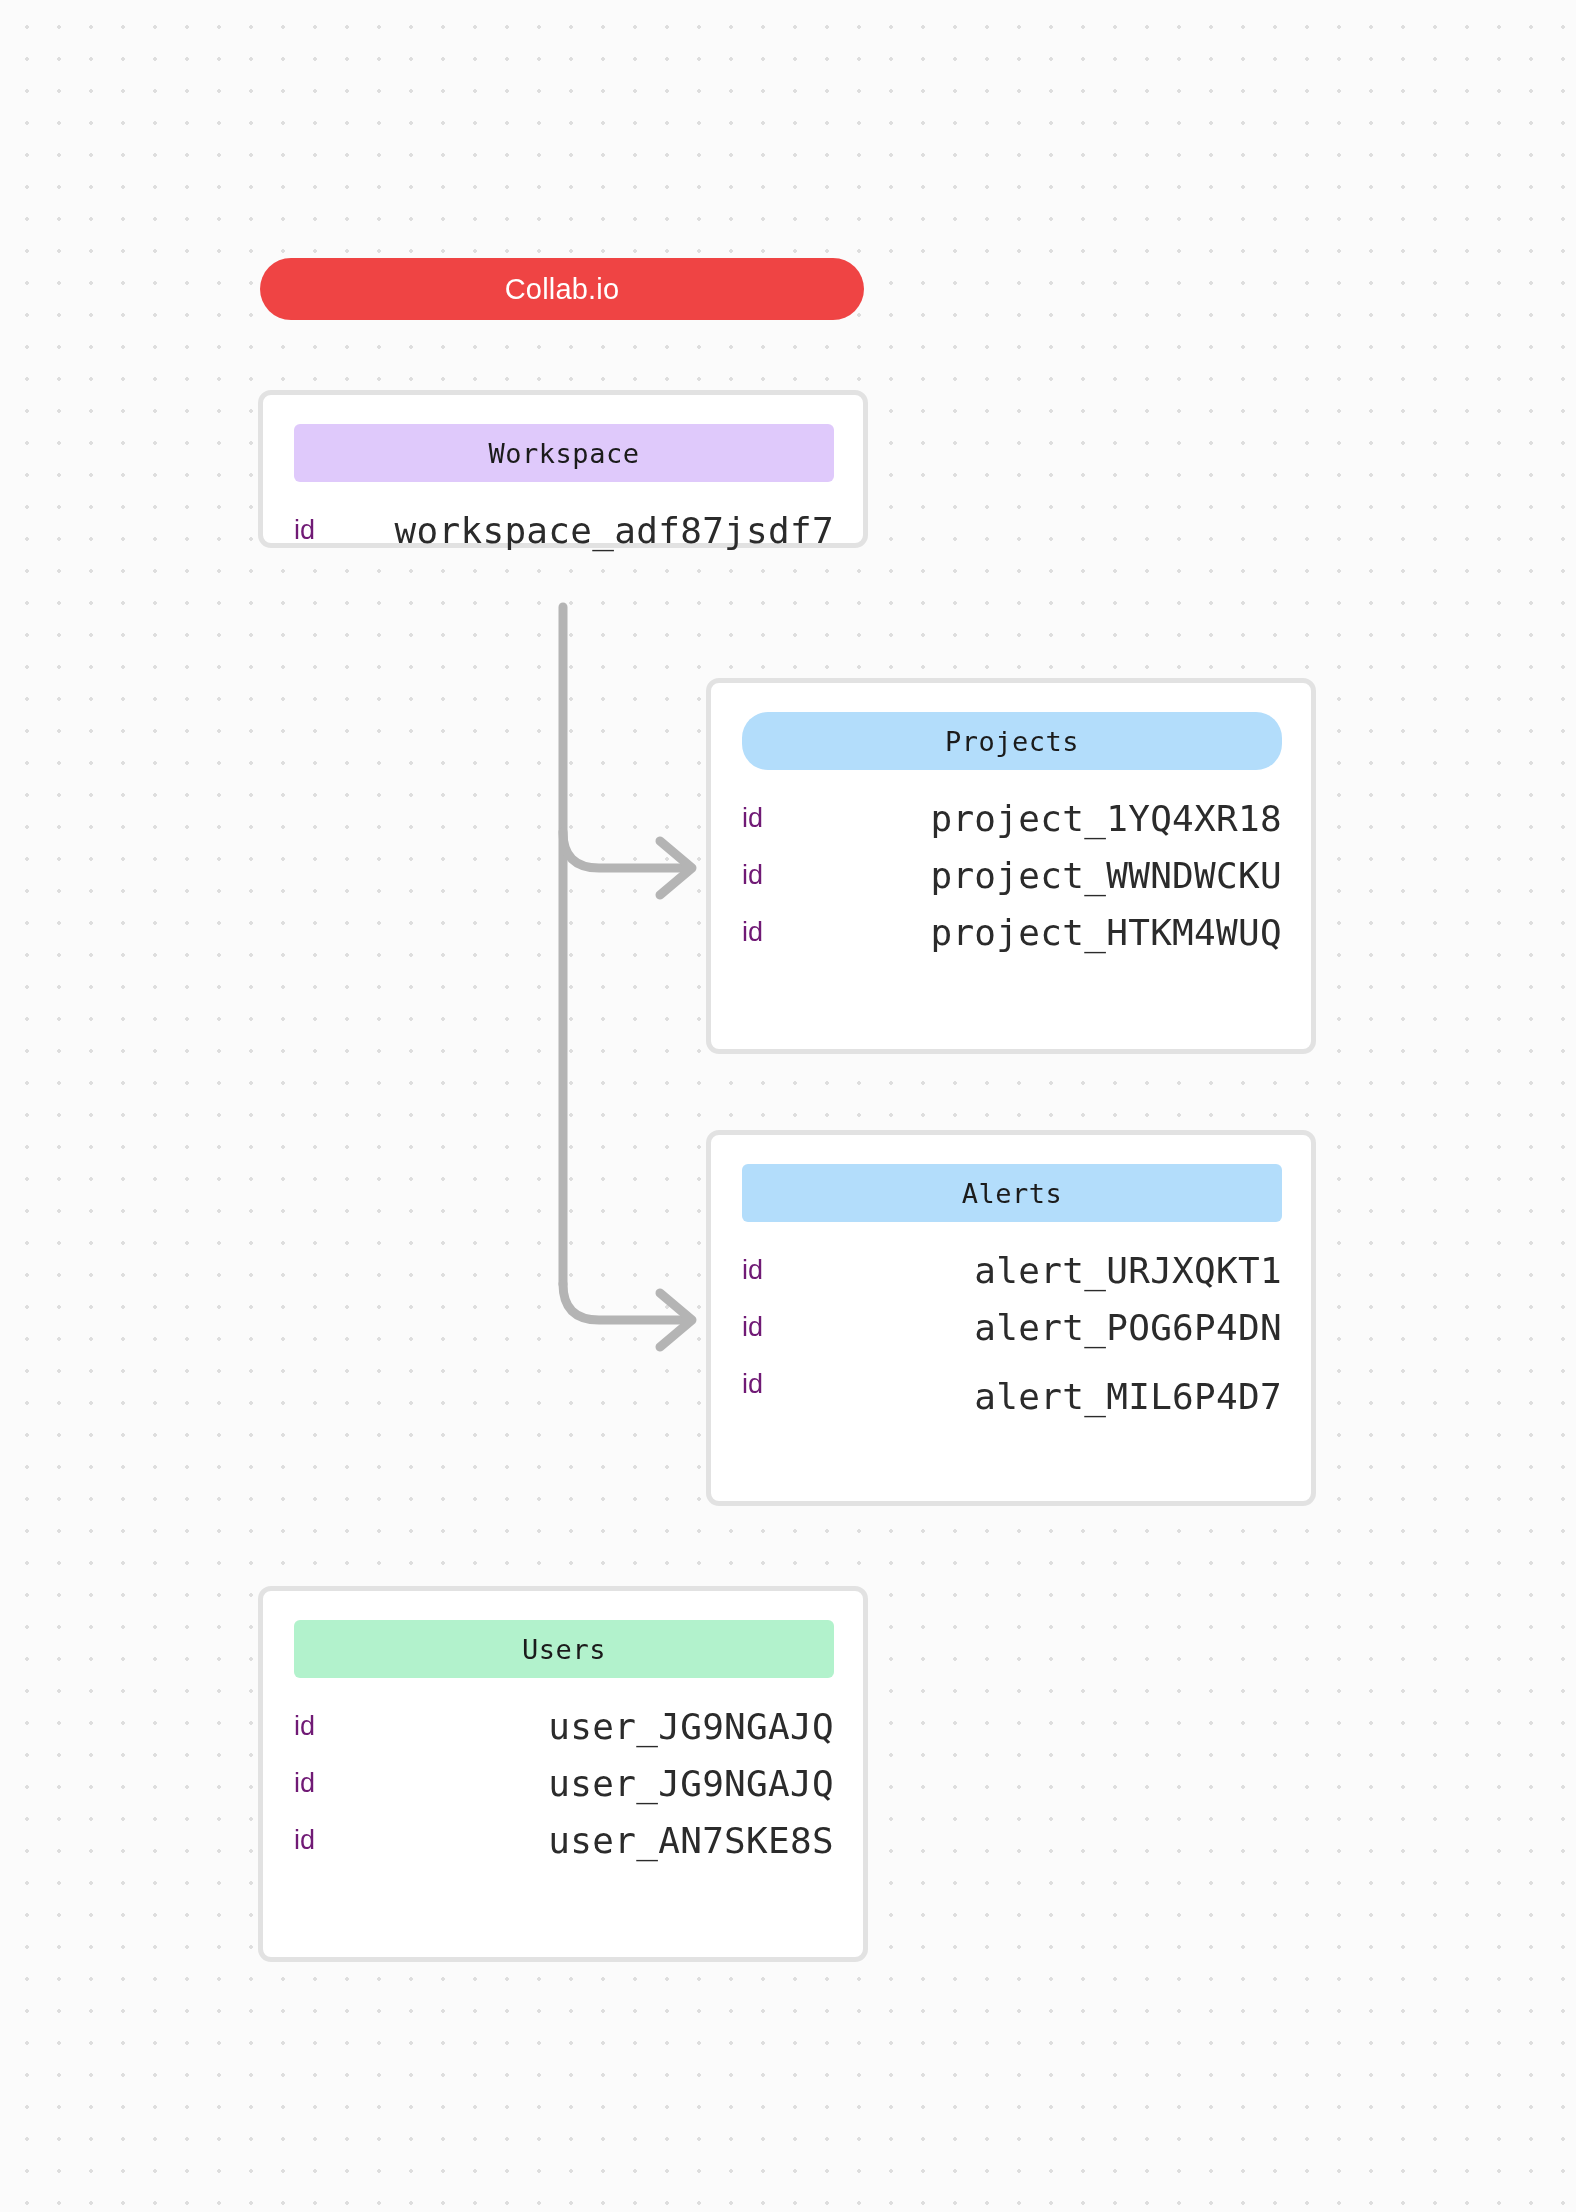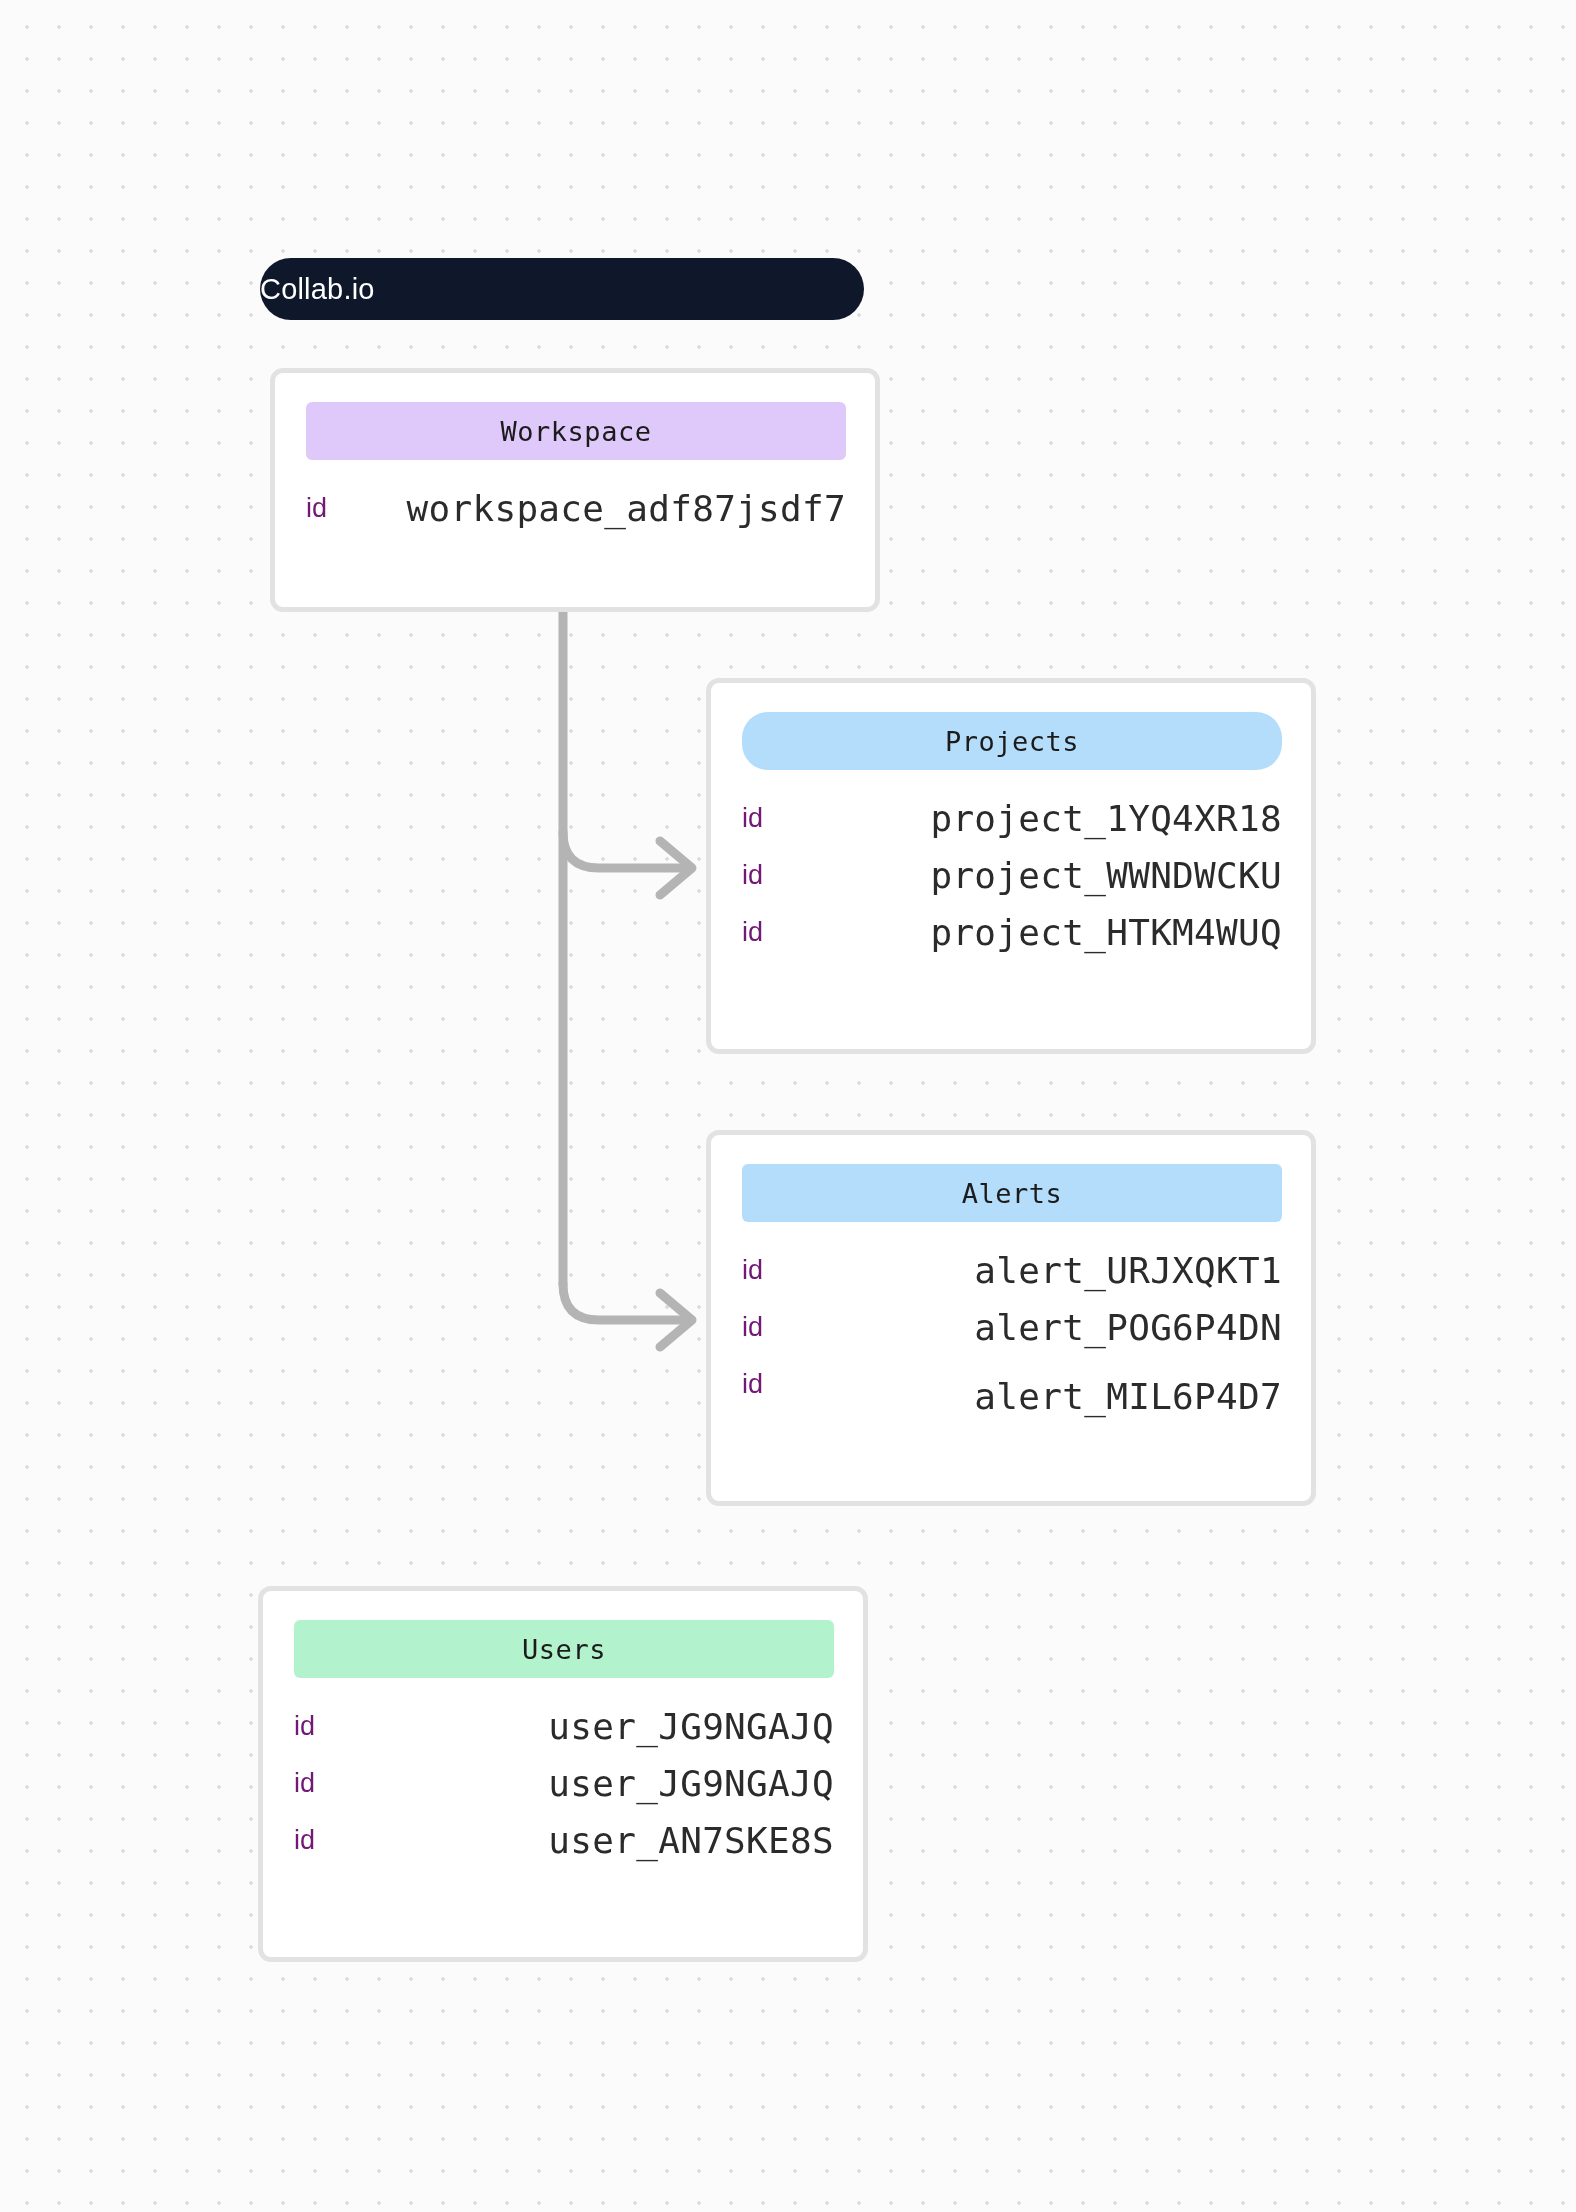--- a/index.html
+++ b/index.html
@@ -19,23 +19,24 @@
   }
 
   
   .title-pill {
     position: absolute;
     left: 260px;
     top: 258px;
     width: 604px;
     height: 62px;
     border-radius: 31px;
-    background: #0f172a;
+    background: #ef4444;
     display: flex;
     align-items: center;
+    justify-content: center;
   }
   .title-pill-label {
     color: #ffffff;
     font-size: 29px;
     font-family: "Liberation Sans", sans-serif;
     letter-spacing: 0.2px;
   }
 
   
   .card {
@@ -76,21 +77,21 @@
     position: absolute;
     right: 0;
     font-family: "DejaVu Sans Mono", monospace;
     font-size: 36px;
     color: #2b2b2b;
     white-space: nowrap;
     letter-spacing: 0.3px;
   }
 
   
-  #card-workspace { left: 258px;  top: 368px;  width: 610px;  height: 244px; margin-left: 12px; }
+  #card-workspace { left: 258px;  top: 390px;  width: 610px;  height: 158px; }
   #card-projects  { left: 706px;  top: 678px;  width: 610px;  height: 376px; }
   #card-alerts    { left: 706px;  top: 1130px; width: 610px;  height: 376px; }
   #card-users     { left: 258px;  top: 1586px; width: 610px;  height: 376px; }
 
   #card-workspace .card-header { width: 540px; background: #dfc9fb; }
   #card-projects  .card-header { width: 540px; background: #b3ddfb; border-radius: 26px; }
   #card-alerts    .card-header { width: 540px; background: #b3ddfb; }
   #card-users     .card-header { width: 540px; background: #b2f2cc; }
 
   .rows { position: absolute; left: 31px; top: 0; width: 540px; }

